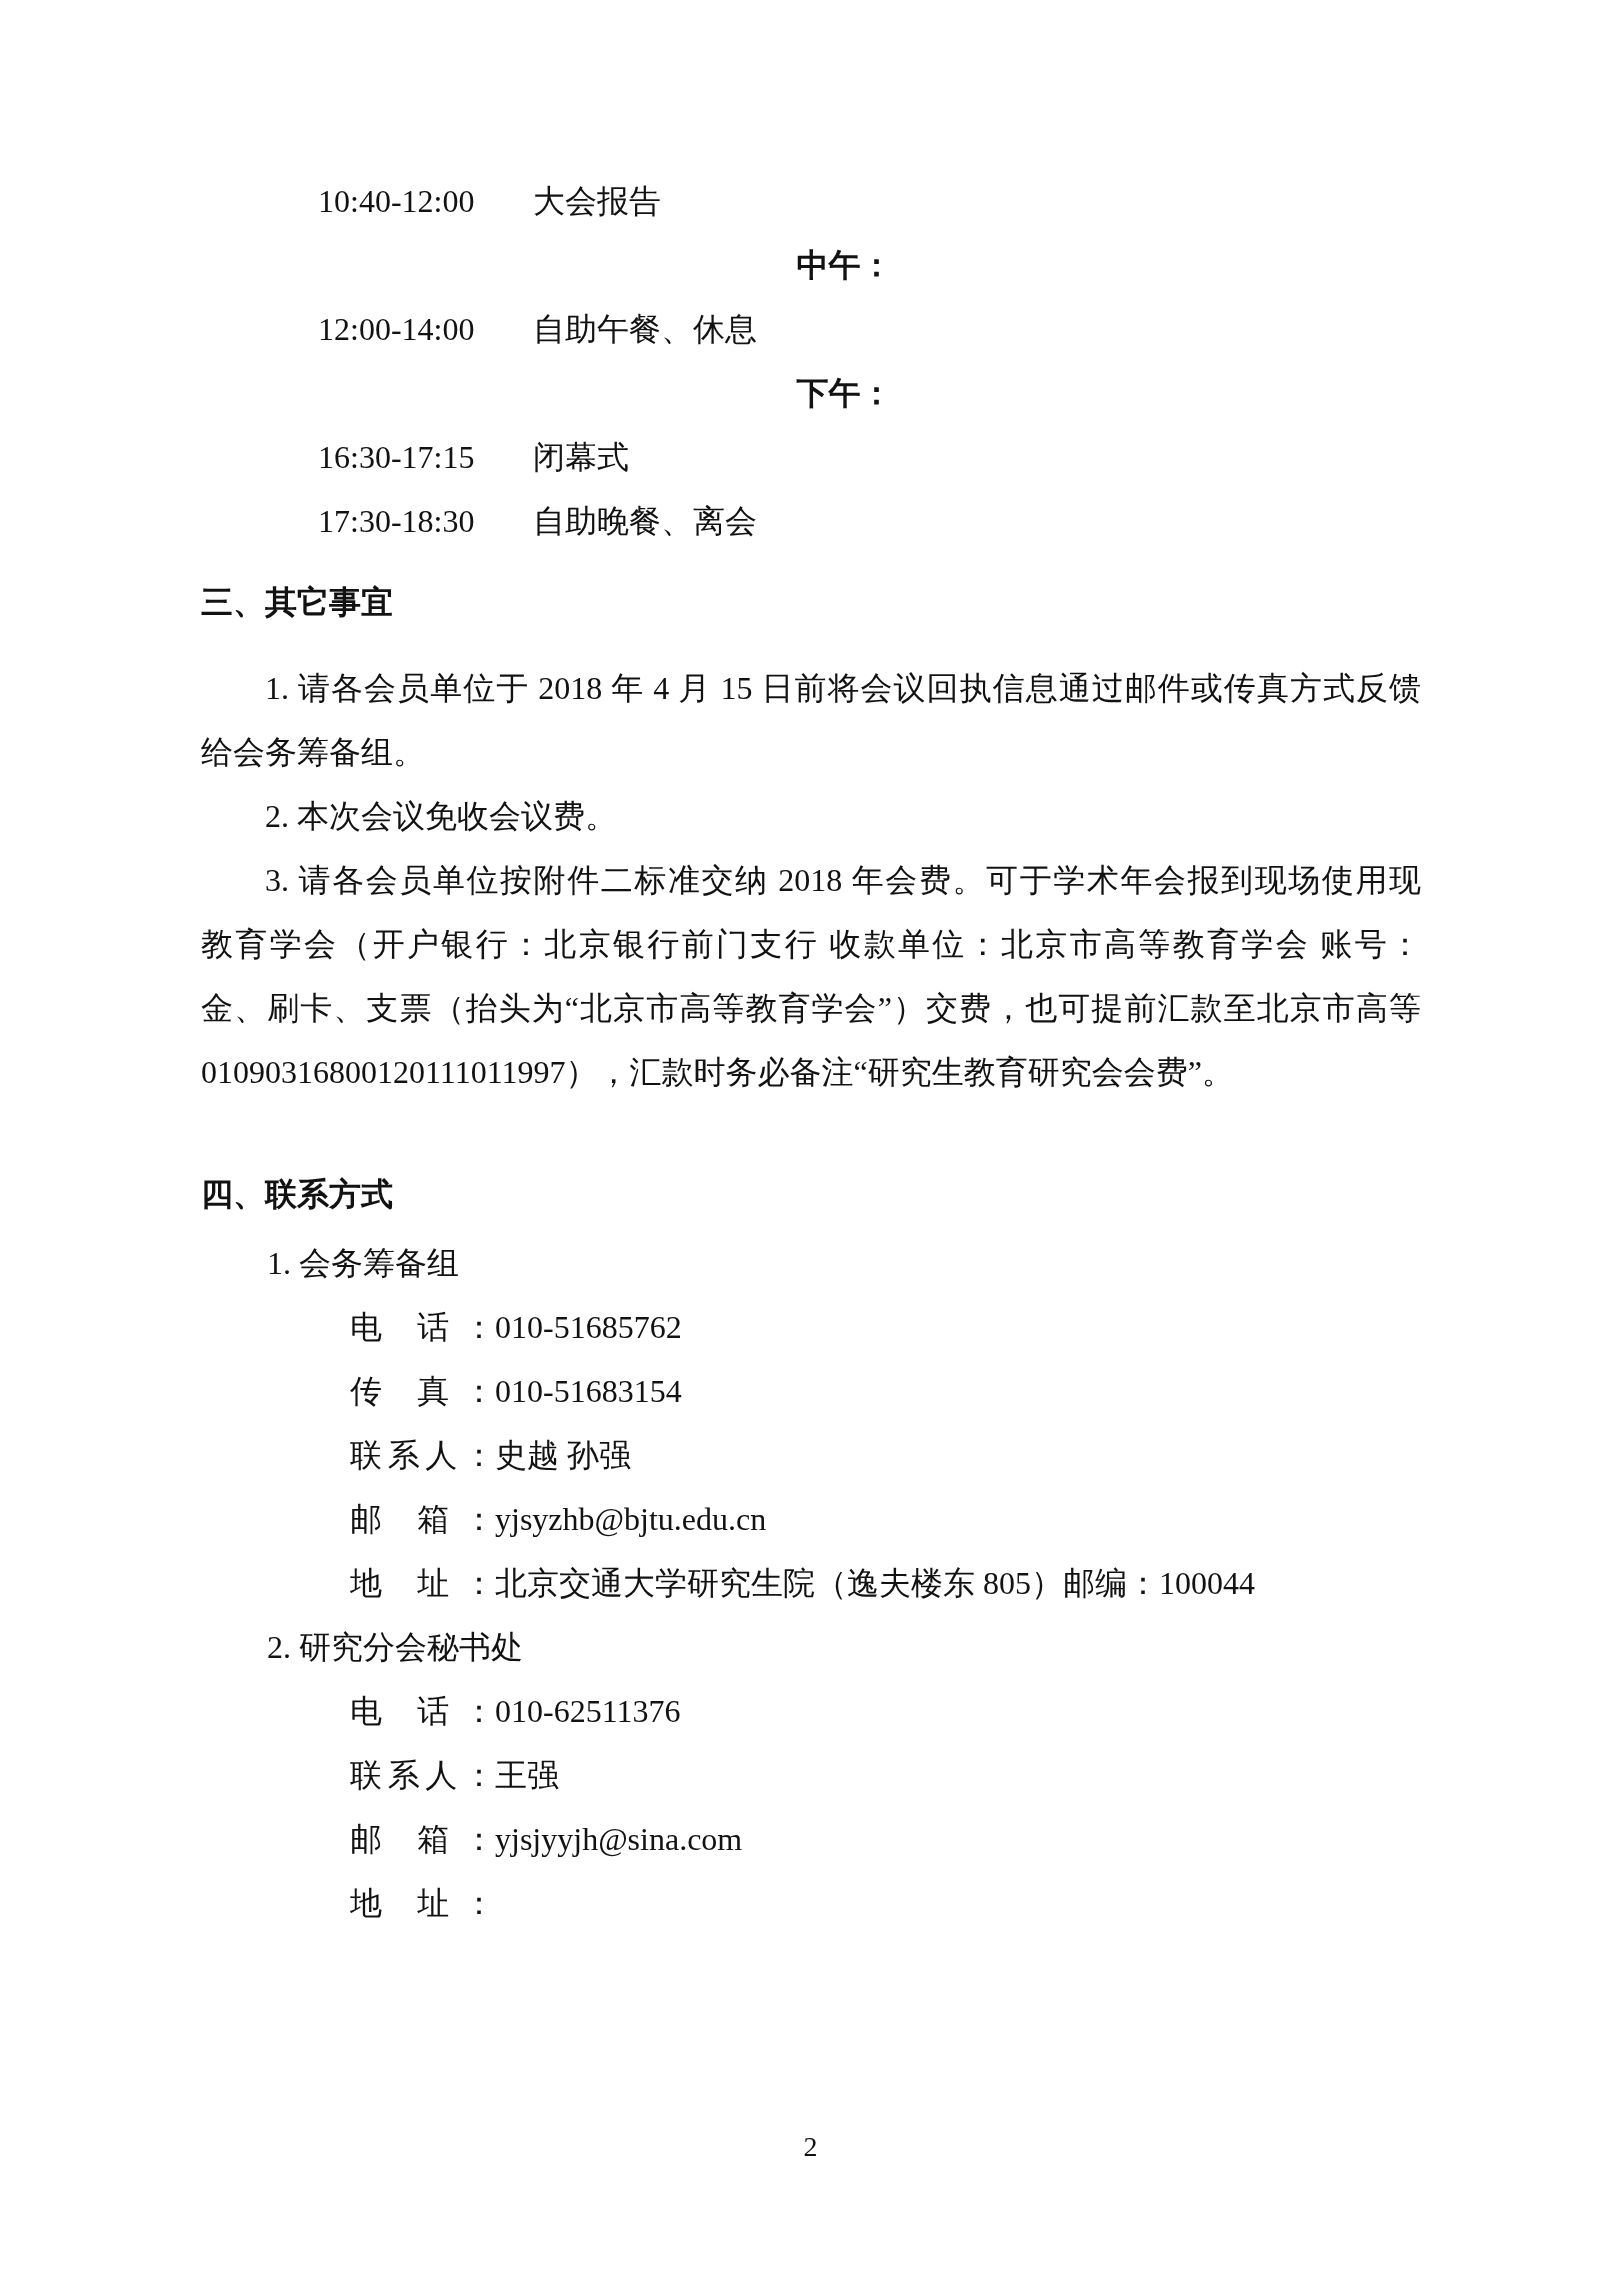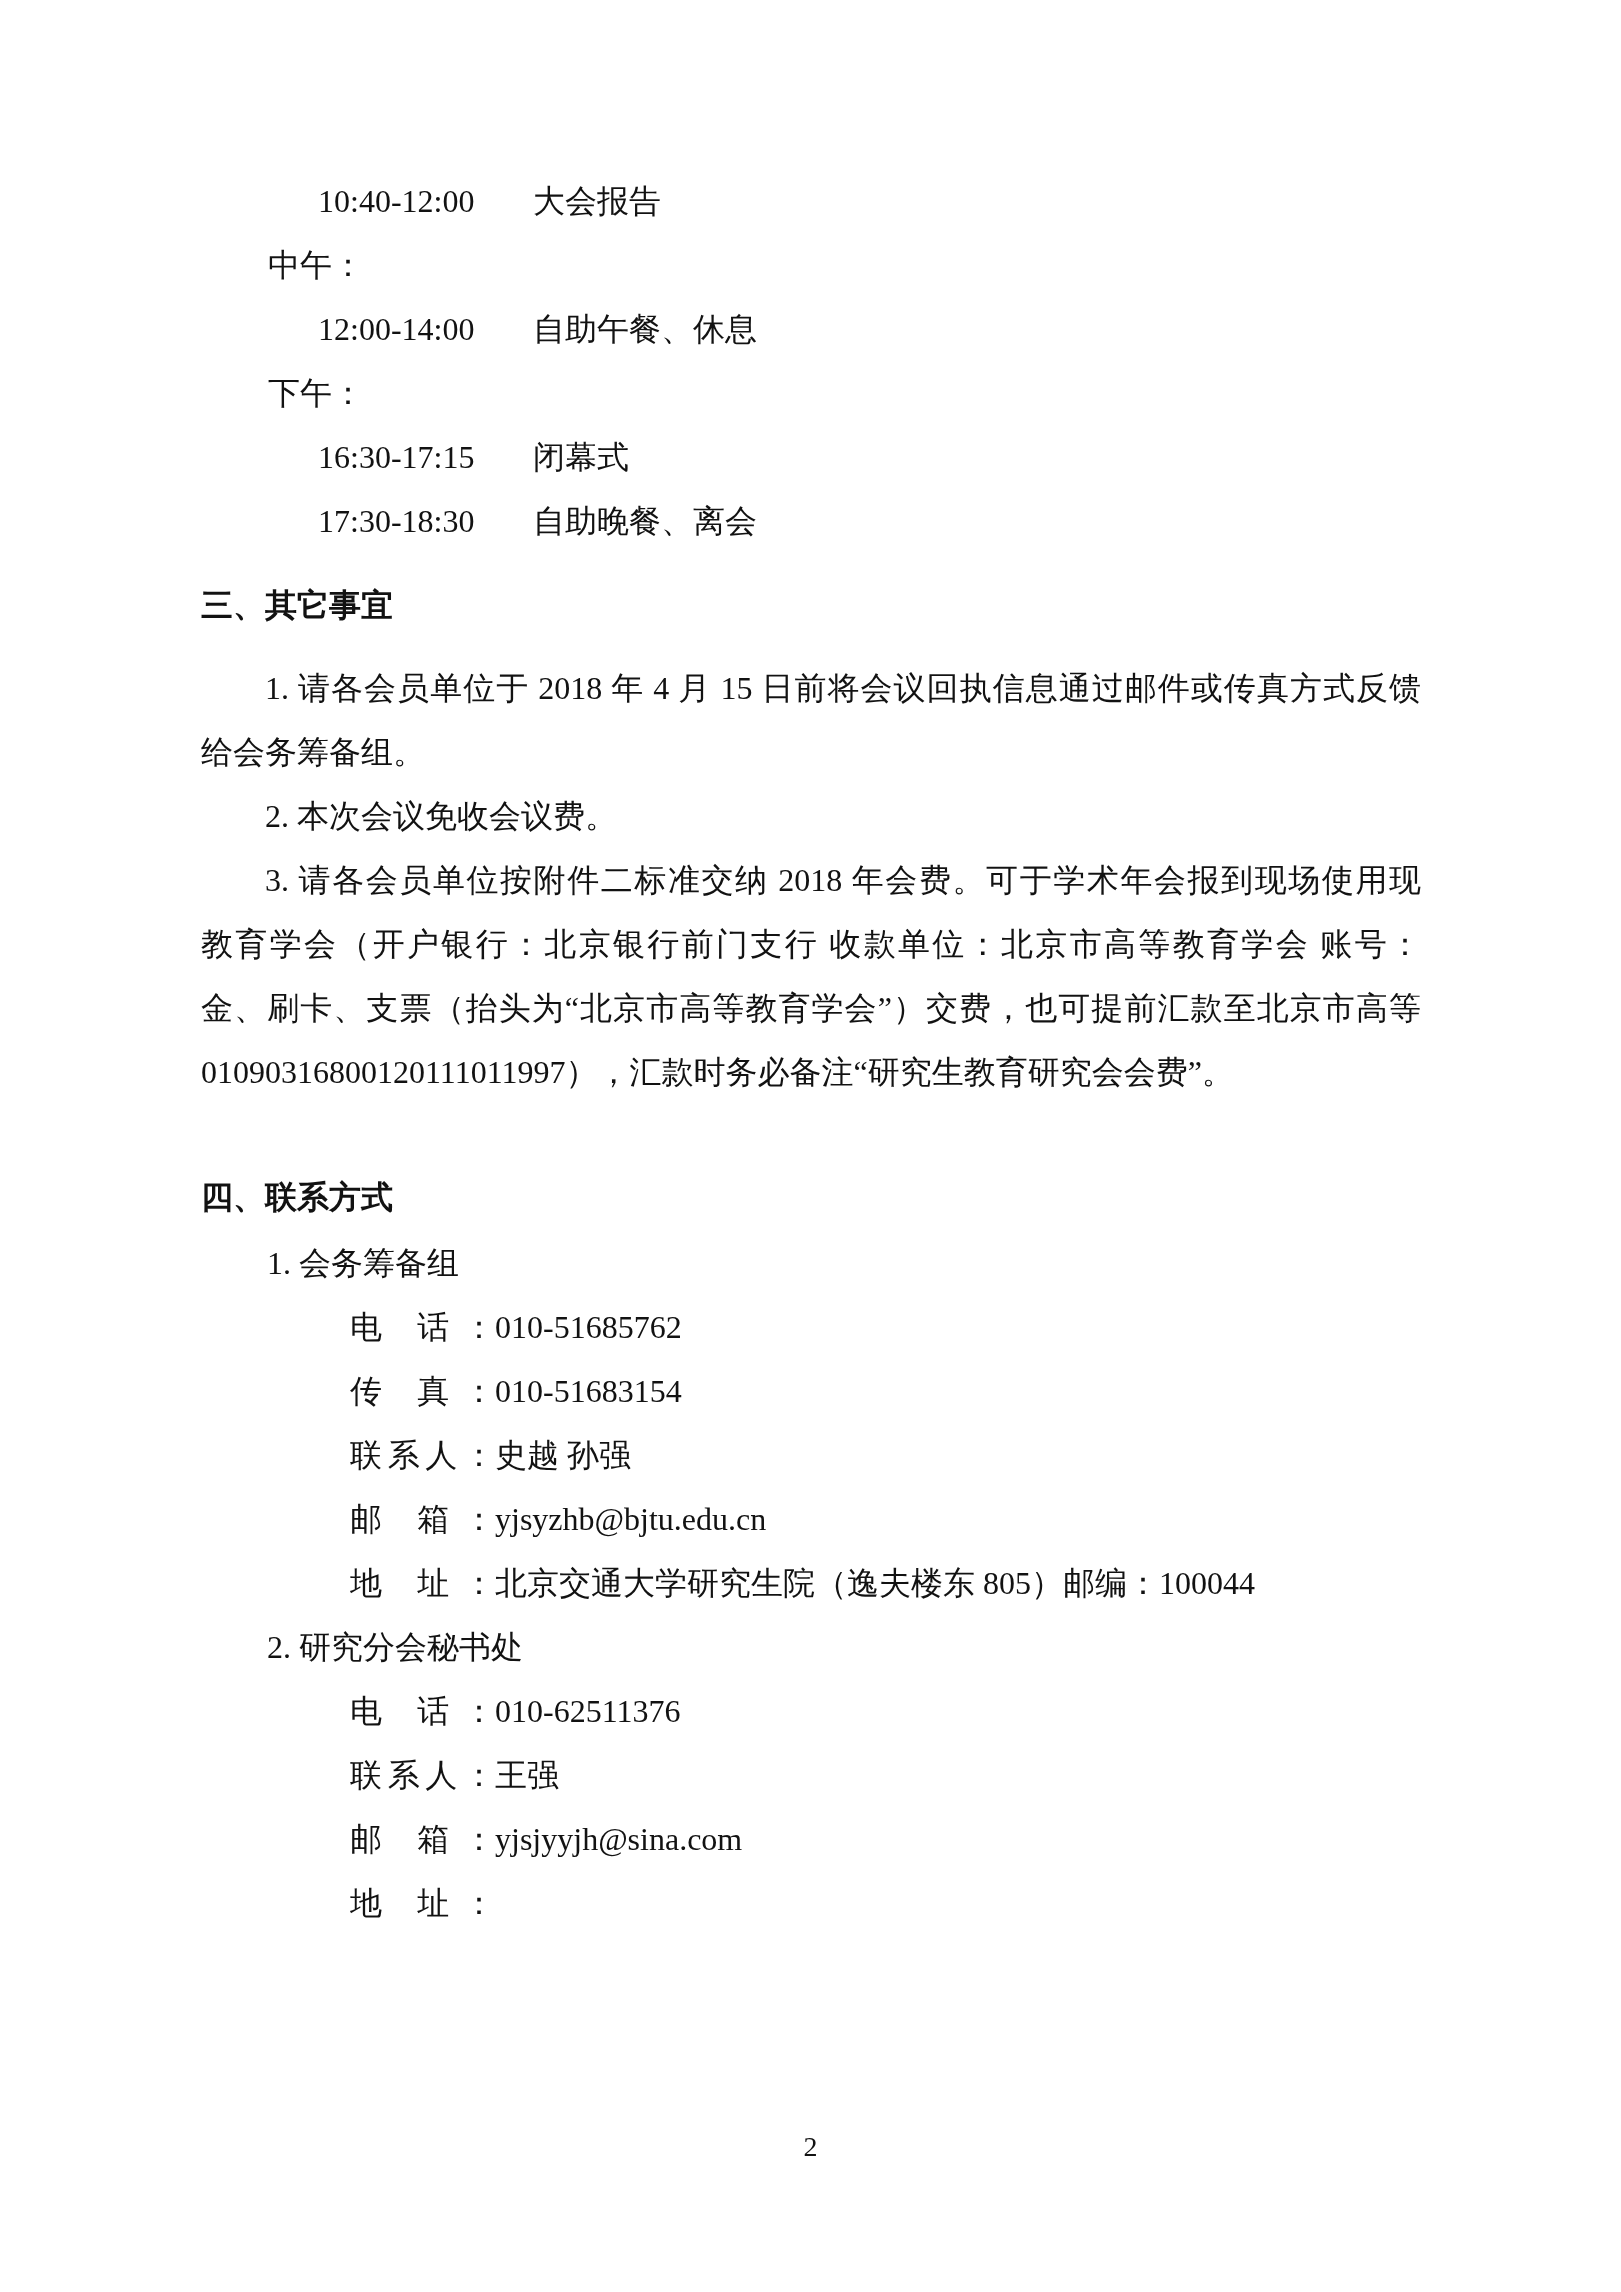--- a/index.html
+++ b/index.html
@@ -25,26 +25,27 @@
     line-height: 64px;
     white-space: nowrap;
   }
   .justify {
     white-space: normal;
     text-align: justify;
     text-align-last: justify;
   }
   .indent-time { padding-left: 117px; }
   .time-cell { display: inline-block; width: 215px; }
-  .indent-label { padding-left: 67px; font-weight: normal; }
+  .indent-label { padding-left: 67px; font-weight: bold; text-align: center; }
   .para-indent { padding-left: 64px; }
   .heading {
     font-weight: bold;
     height: 64px;
     line-height: 64px;
+    font-family: Liberation Mono, monospace;
   }
   .heading-3 { margin-top: 19.6px; margin-bottom: 19.6px; }
   .heading-4 { margin-top: 61px; margin-bottom: 2px; }
   .sub-item { padding-left: 66px; }
   .contact-row {
     padding-left: 149px;
     display: flex;
     align-items: flex-end;
   }
   .contact-label {

